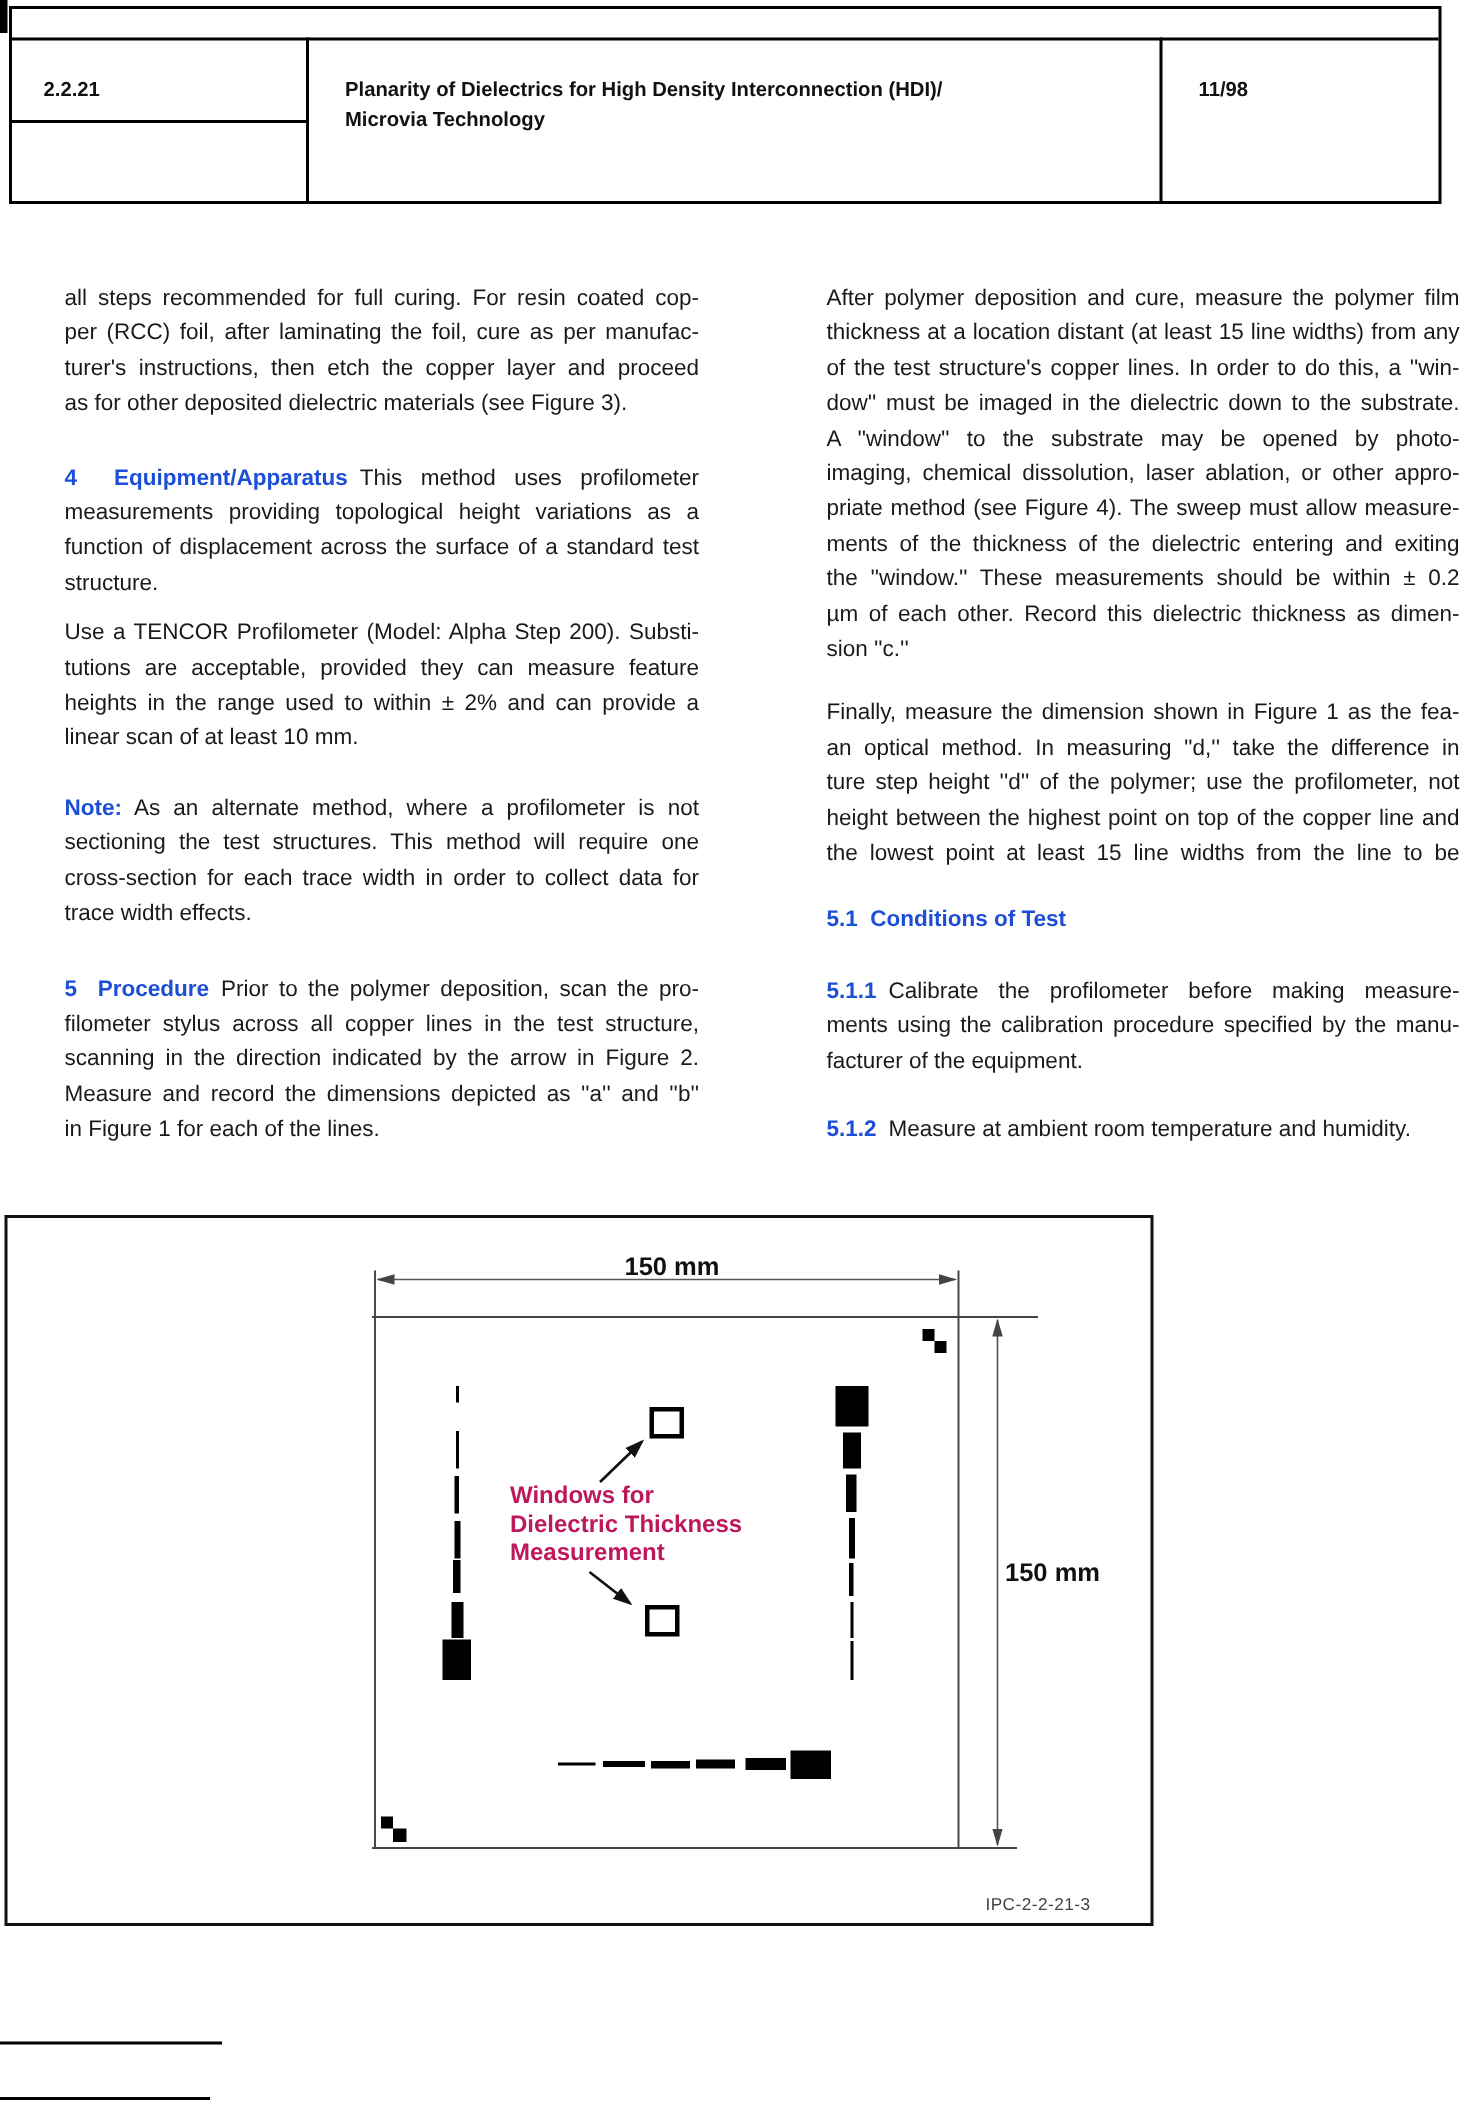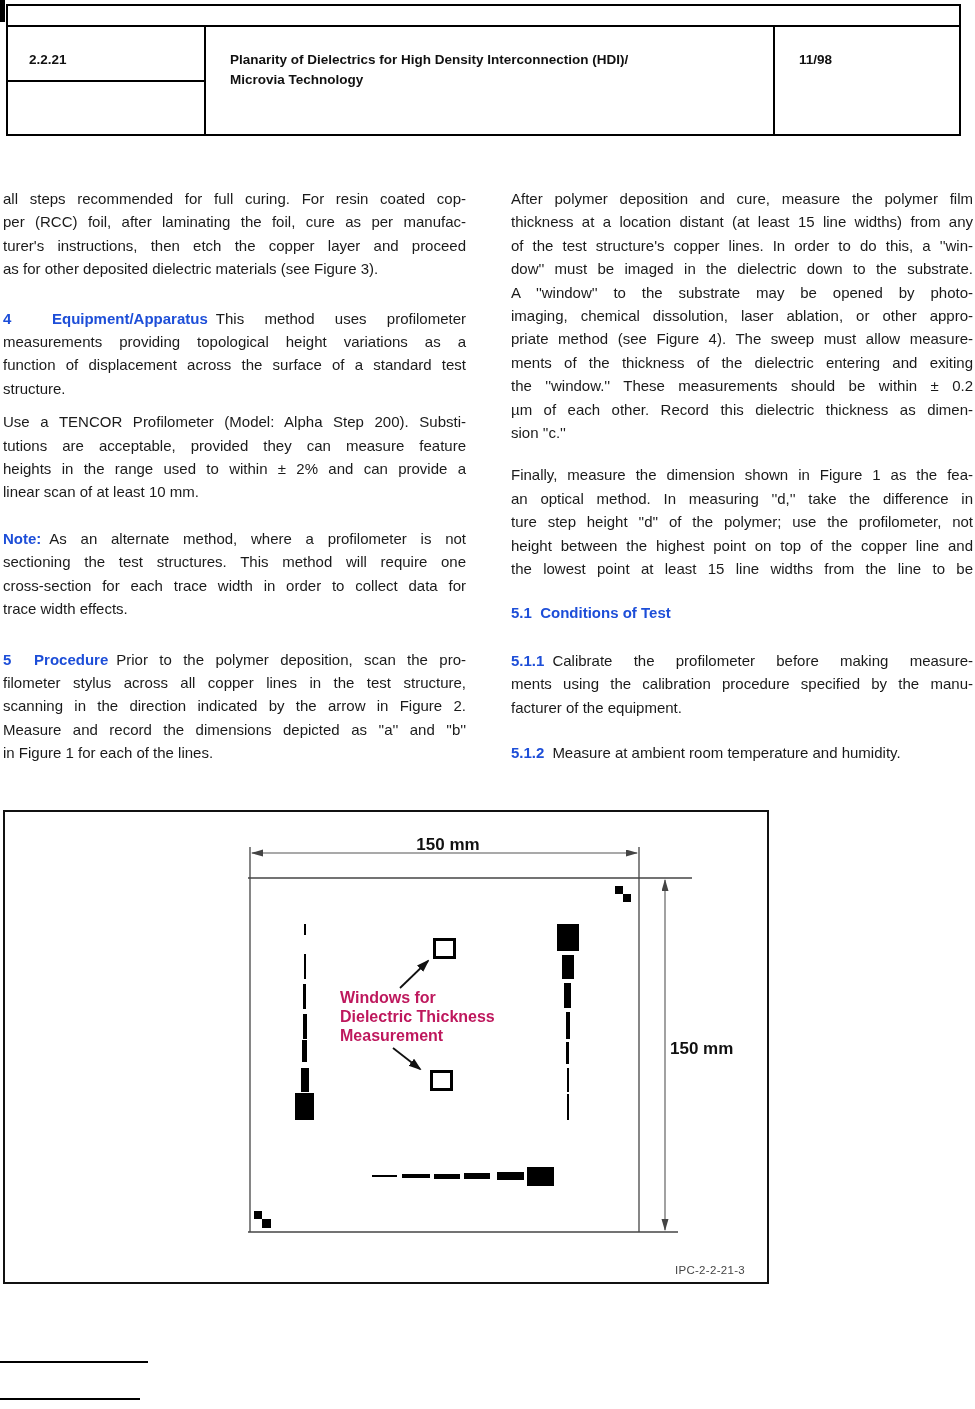--- a/index.html
+++ b/index.html
@@ -12,40 +12,40 @@
   .hdr-vdiv2{position:absolute;left:765px;top:19px;width:2px;bottom:0;background:#000;}
   .hdr-leftdiv{position:absolute;left:0;top:74px;width:196px;height:2px;background:#000;}
   .hdr-sec{position:absolute;left:21px;top:46px;font-size:13.5px;font-weight:bold;}
   .hdr-title{position:absolute;left:222px;top:44px;width:530px;font-size:13.5px;font-weight:bold;line-height:20px;}
   .hdr-date{position:absolute;left:791px;top:46px;font-size:13.5px;font-weight:bold;}
   .scan-artifact{position:absolute;left:0;top:0;width:5px;height:22px;background:#000;}
   
   .col{position:absolute;top:187px;width:463px;font-size:15px;line-height:23.4px;color:#1a1a1a;}
   #col-left{left:3px;}
   #col-right{left:511px;width:462px;}
-  .pline{text-align:justify;text-align-last:justify;white-space:normal;}
+  .pline{text-align:justify;text-align-last:justify;white-space:normal;margin-left:40px;}
   .pline.plast{text-align-last:left;}
   .pline b{margin-right:8px;color:#1d4ed8;}
   #col-left .para:nth-child(2){margin-top:26px;}
   #col-left .para:nth-child(3){margin-top:10px;}
   #col-left .para:nth-child(4){margin-top:23px;}
   #col-left .para:nth-child(5){margin-top:27px;}
   #col-right .para:nth-child(2){margin-top:19px;}
   #col-right .para:nth-child(3){margin-top:20px;}
   #col-right .para:nth-child(4){margin-top:25px;}
   #col-right .para:nth-child(5){margin-top:22px;}
   
   .fig{position:absolute;left:3px;top:810px;width:766px;height:474px;border:2px solid #111;box-sizing:border-box;}
   .fig svg{position:absolute;left:0;top:0;}
   .dash{position:absolute;background:#000;}
   .winbox{position:absolute;width:23px;height:21px;border:3px solid #000;background:#fff;box-sizing:border-box;}
   .fig-label{position:absolute;left:335px;top:176px;font-size:16px;font-weight:bold;line-height:19px;color:#be185d;}
   .dim-top-label{position:absolute;left:378px;top:23px;width:130px;text-align:center;font-size:17px;font-weight:bold;}
   .dim-right-label{position:absolute;left:665px;top:227px;font-size:17px;font-weight:bold;}
-  .fig-caption{position:absolute;right:22px;top:452px;font-size:11.5px;color:#444;letter-spacing:0.3px;}
+  .fig-caption{position:absolute;right:40px;top:452px;font-size:11.5px;color:#444;letter-spacing:0.3px;}
   
   .fnrule1{position:absolute;left:0;top:1361px;width:148px;height:2px;background:#000;}
   .fnrule2{position:absolute;left:0;top:1398px;width:140px;height:2px;background:#000;}
 </style>
 </head>
 <body>
 
 <div class="page">
 
   <div class="scan-artifact"></div>

